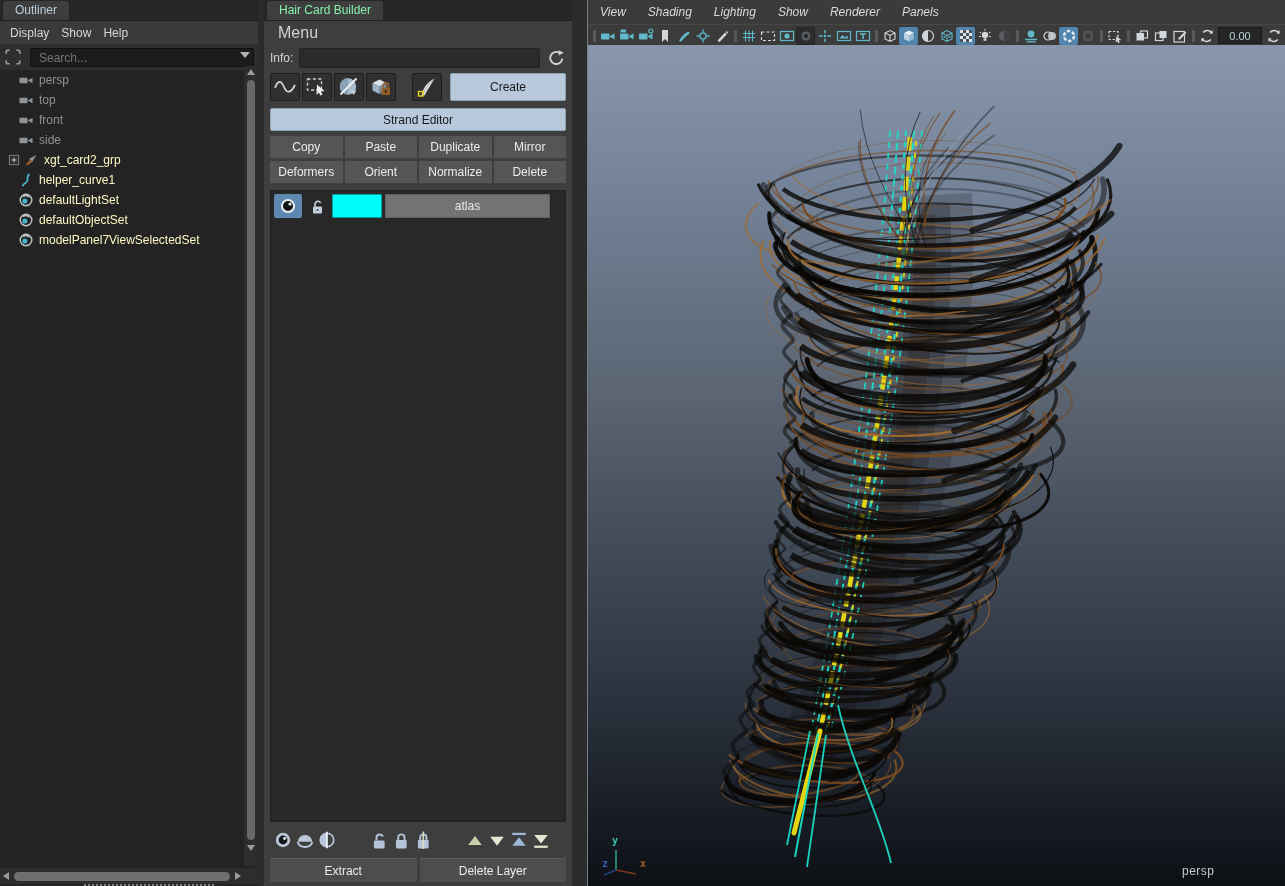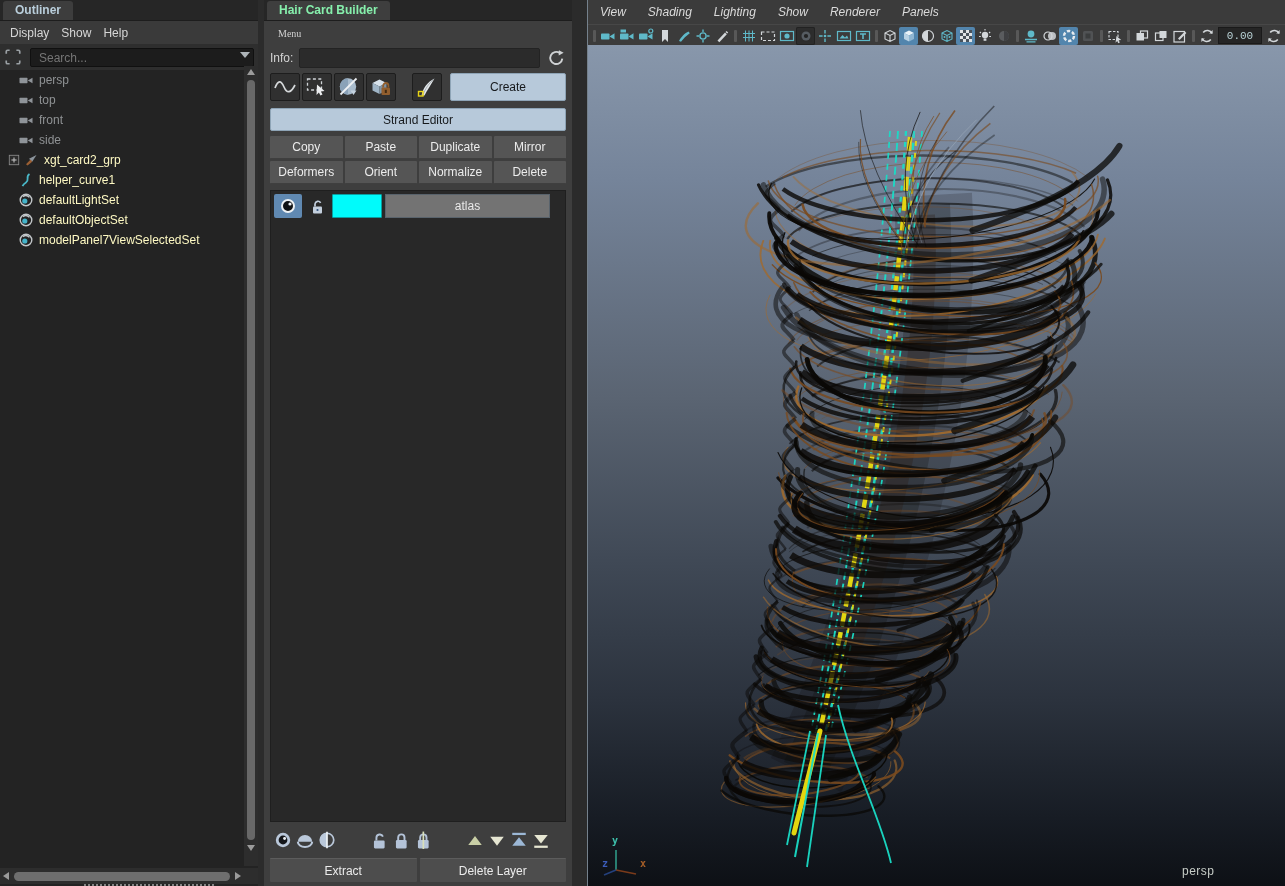--- a/index.html
+++ b/index.html
@@ -3,21 +3,21 @@
 <meta charset="utf-8">
 <style>
   html,body{margin:0;padding:0;background:#2b2b2b;}
   body{font-family:"Liberation Sans","DejaVu Sans",sans-serif;-webkit-font-smoothing:antialiased;}
   #stage{position:relative;width:1285px;height:886px;overflow:hidden;background:#2b2b2b;}
   .panel{position:absolute;top:0;bottom:0;}
 
   
   #outliner{left:0;width:258px;background:#232323;}
   .tabbar{height:20px;background:#262626;border-bottom:1px solid #1d1d1d;display:flex;align-items:flex-end;}
-  .tab{margin-left:3px;padding:2px 12px 3px;background:#3d3d3d;color:#b9cedb;font-size:12px;border-radius:3px 3px 0 0;line-height:14px;font-weight:bold;}
+  .tab{margin-left:3px;padding:2px 12px 3px;background:#3d3d3d;color:#b9cedb;font-size:12px;border-radius:3px 3px 0 0;line-height:14px;}
   .ol-menubar{height:23px;background:#3a3a3a;display:flex;align-items:center;gap:12px;padding-left:10px;font-size:12px;color:#d6d6d6;}
   .ol-search{height:26px;background:#2e2e2e;display:flex;align-items:center;padding:0 4px;gap:8px;}
   .ol-search svg{flex:none;}
   .searchwrap{flex:1;position:relative;height:19px;}
   .searchwrap input{width:100%;height:100%;box-sizing:border-box;background:#1c1c1c;border:1px solid #101010;border-radius:2px;color:#9a9a9a;font-size:12px;padding:0 20px 0 8px;outline:none;font-family:inherit;}
   .dd-arrow{position:absolute;right:4px;top:4px;width:0;height:0;border-left:5px solid transparent;border-right:5px solid transparent;border-top:6px solid #aeb4b8;}
   .ol-list{position:absolute;top:70px;left:0;right:14px;bottom:20px;overflow:hidden;}
   .ol-row{display:flex;align-items:center;height:20px;padding-left:6px;font-size:12px;color:#fef9c3;cursor:default;}
   .ol-row.dim{color:#8f9294;}
   .ol-expand{width:15px;height:15px;flex:none;display:flex;align-items:center;justify-content:center;}
@@ -35,21 +35,21 @@
   .vthumb{position:absolute;left:3px;width:8px;top:14px;bottom:26px;background:#686868;border-radius:4px;}
   .hscroll{position:absolute;left:0;right:0;bottom:2px;height:16px;background:#2d2d2d;display:flex;align-items:center;}
   .hscroll .arr{width:12px;height:16px;display:flex;align-items:center;justify-content:center;flex:none;}
   .hthumb{flex:1;height:9px;background:#6e6e6e;border-radius:5px;margin:0 2px;}
   .corner{width:14px;flex:none;}
   .grip{position:absolute;left:84px;bottom:0;width:130px;border-bottom:2px dotted #848484;}
 
   
   #hcb{left:264px;width:308px;background:#3e3e3e;}
   #hcb .tab{color:#86efac;background:#3e3e3e;}
-  .hcb-menubar{height:24px;display:flex;align-items:center;padding-left:14px;font-size:10px;color:#d2d2d2;font-family:Liberation Serif, serif;}
+  .hcb-menubar{height:24px;display:flex;align-items:center;padding-left:14px;font-size:16px;color:#d2d2d2;}
   .hcb-body{position:absolute;top:44px;left:6px;right:6px;bottom:0;}
   .info-row{margin-top:4px;height:20px;display:flex;align-items:center;gap:6px;}
   .info-label{font-size:12px;color:#d2d2d2;flex:none;}
   .info-field{flex:1;height:18px;background:#2b2b2b;border:1px solid #232323;border-radius:2px;}
   .refresh{width:20px;height:20px;flex:none;display:flex;align-items:center;justify-content:center;}
   .tools-row{margin-top:5px;height:28px;display:flex;align-items:stretch;}
   .tool-btn{width:30px;flex:none;background:#303030;border:1px solid #1d1d1d;border-radius:2px;margin-right:2px;display:flex;align-items:center;justify-content:center;box-sizing:border-box;}
   .tool-gap{width:14px;flex:none;}
   .btn-blue{background:var(--btn-blue);border:1px solid #8ea4b6;border-radius:2px;color:#16191c;font-size:12px;display:flex;align-items:center;justify-content:center;}
   .create-btn{flex:1;margin-left:6px;}
@@ -64,21 +64,21 @@
   .layer-name{flex:1;height:24px;margin-right:12px;background:#737373;border:1px solid #59636c;box-sizing:border-box;color:#e9e9e9;font-size:12px;display:flex;align-items:center;justify-content:center;}
   .hcb-controls{position:absolute;left:4px;right:0;bottom:34px;height:24px;display:flex;align-items:center;}
   .lc-ic{width:18px;height:18px;margin-right:4px;flex:none;}
   .lc-gap{width:30px;flex:none;}
   .hcb-footer{position:absolute;left:0;right:0;bottom:4px;height:24px;display:flex;gap:3px;}
   .foot-btn{flex:1;background:#4d4d4d;border-top:1px solid #5c5c5c;color:#ececec;font-size:12px;display:flex;align-items:center;justify-content:center;border-radius:1px;}
 
   
   #viewport{left:587px;right:0;background:#3b3b3b;border-left:1px solid #75818c;box-sizing:border-box;}
   .vp-menubar{height:24px;display:flex;align-items:center;gap:22px;padding-left:12px;font-size:12px;color:#dadada;font-style:italic;}
-  .vp-toolbar{height:21px;display:flex;align-items:center;padding:0 2px;border-top:1px solid #474747;border-bottom:1px solid #2a2a2a;font-family:Liberation Mono, monospace;}
+  .vp-toolbar{height:21px;display:flex;align-items:center;padding:0 2px;border-top:1px solid #474747;border-bottom:1px solid #2a2a2a;}
   .vt-ic{width:19px;height:18px;display:flex;align-items:center;justify-content:center;border-radius:2px;flex:none;}
   .vt-ic.active{background:var(--active-bg);}
   .vt-ic.pressed{background:#2d2d2d;box-shadow:inset 0 0 0 1px #222;}
   .vt-ic.dim{opacity:.45;}
   .vt-sep{width:8px;height:16px;display:flex;align-items:center;justify-content:center;flex:none;}
   .vt-sep i{display:block;width:3px;height:12px;background:#585858;border-radius:1px;}
   .vt-field{width:42px;height:15px;background:#252525;border:1px solid #1a1a1a;color:#b9d2d6;font-size:11px;display:flex;align-items:center;justify-content:center;margin:0 2px;flex:none;}
   .vp-canvas{position:absolute;top:45px;left:0;right:0;bottom:0;overflow:hidden;
     background:linear-gradient(180deg,#8897ab 0%,#75849a 16%,#5a6472 42%,#3f4855 62%,#2b323d 78%,#171c24 92%,#0d1015 100%);}
   #hair-svg{position:absolute;top:0;left:0;}

